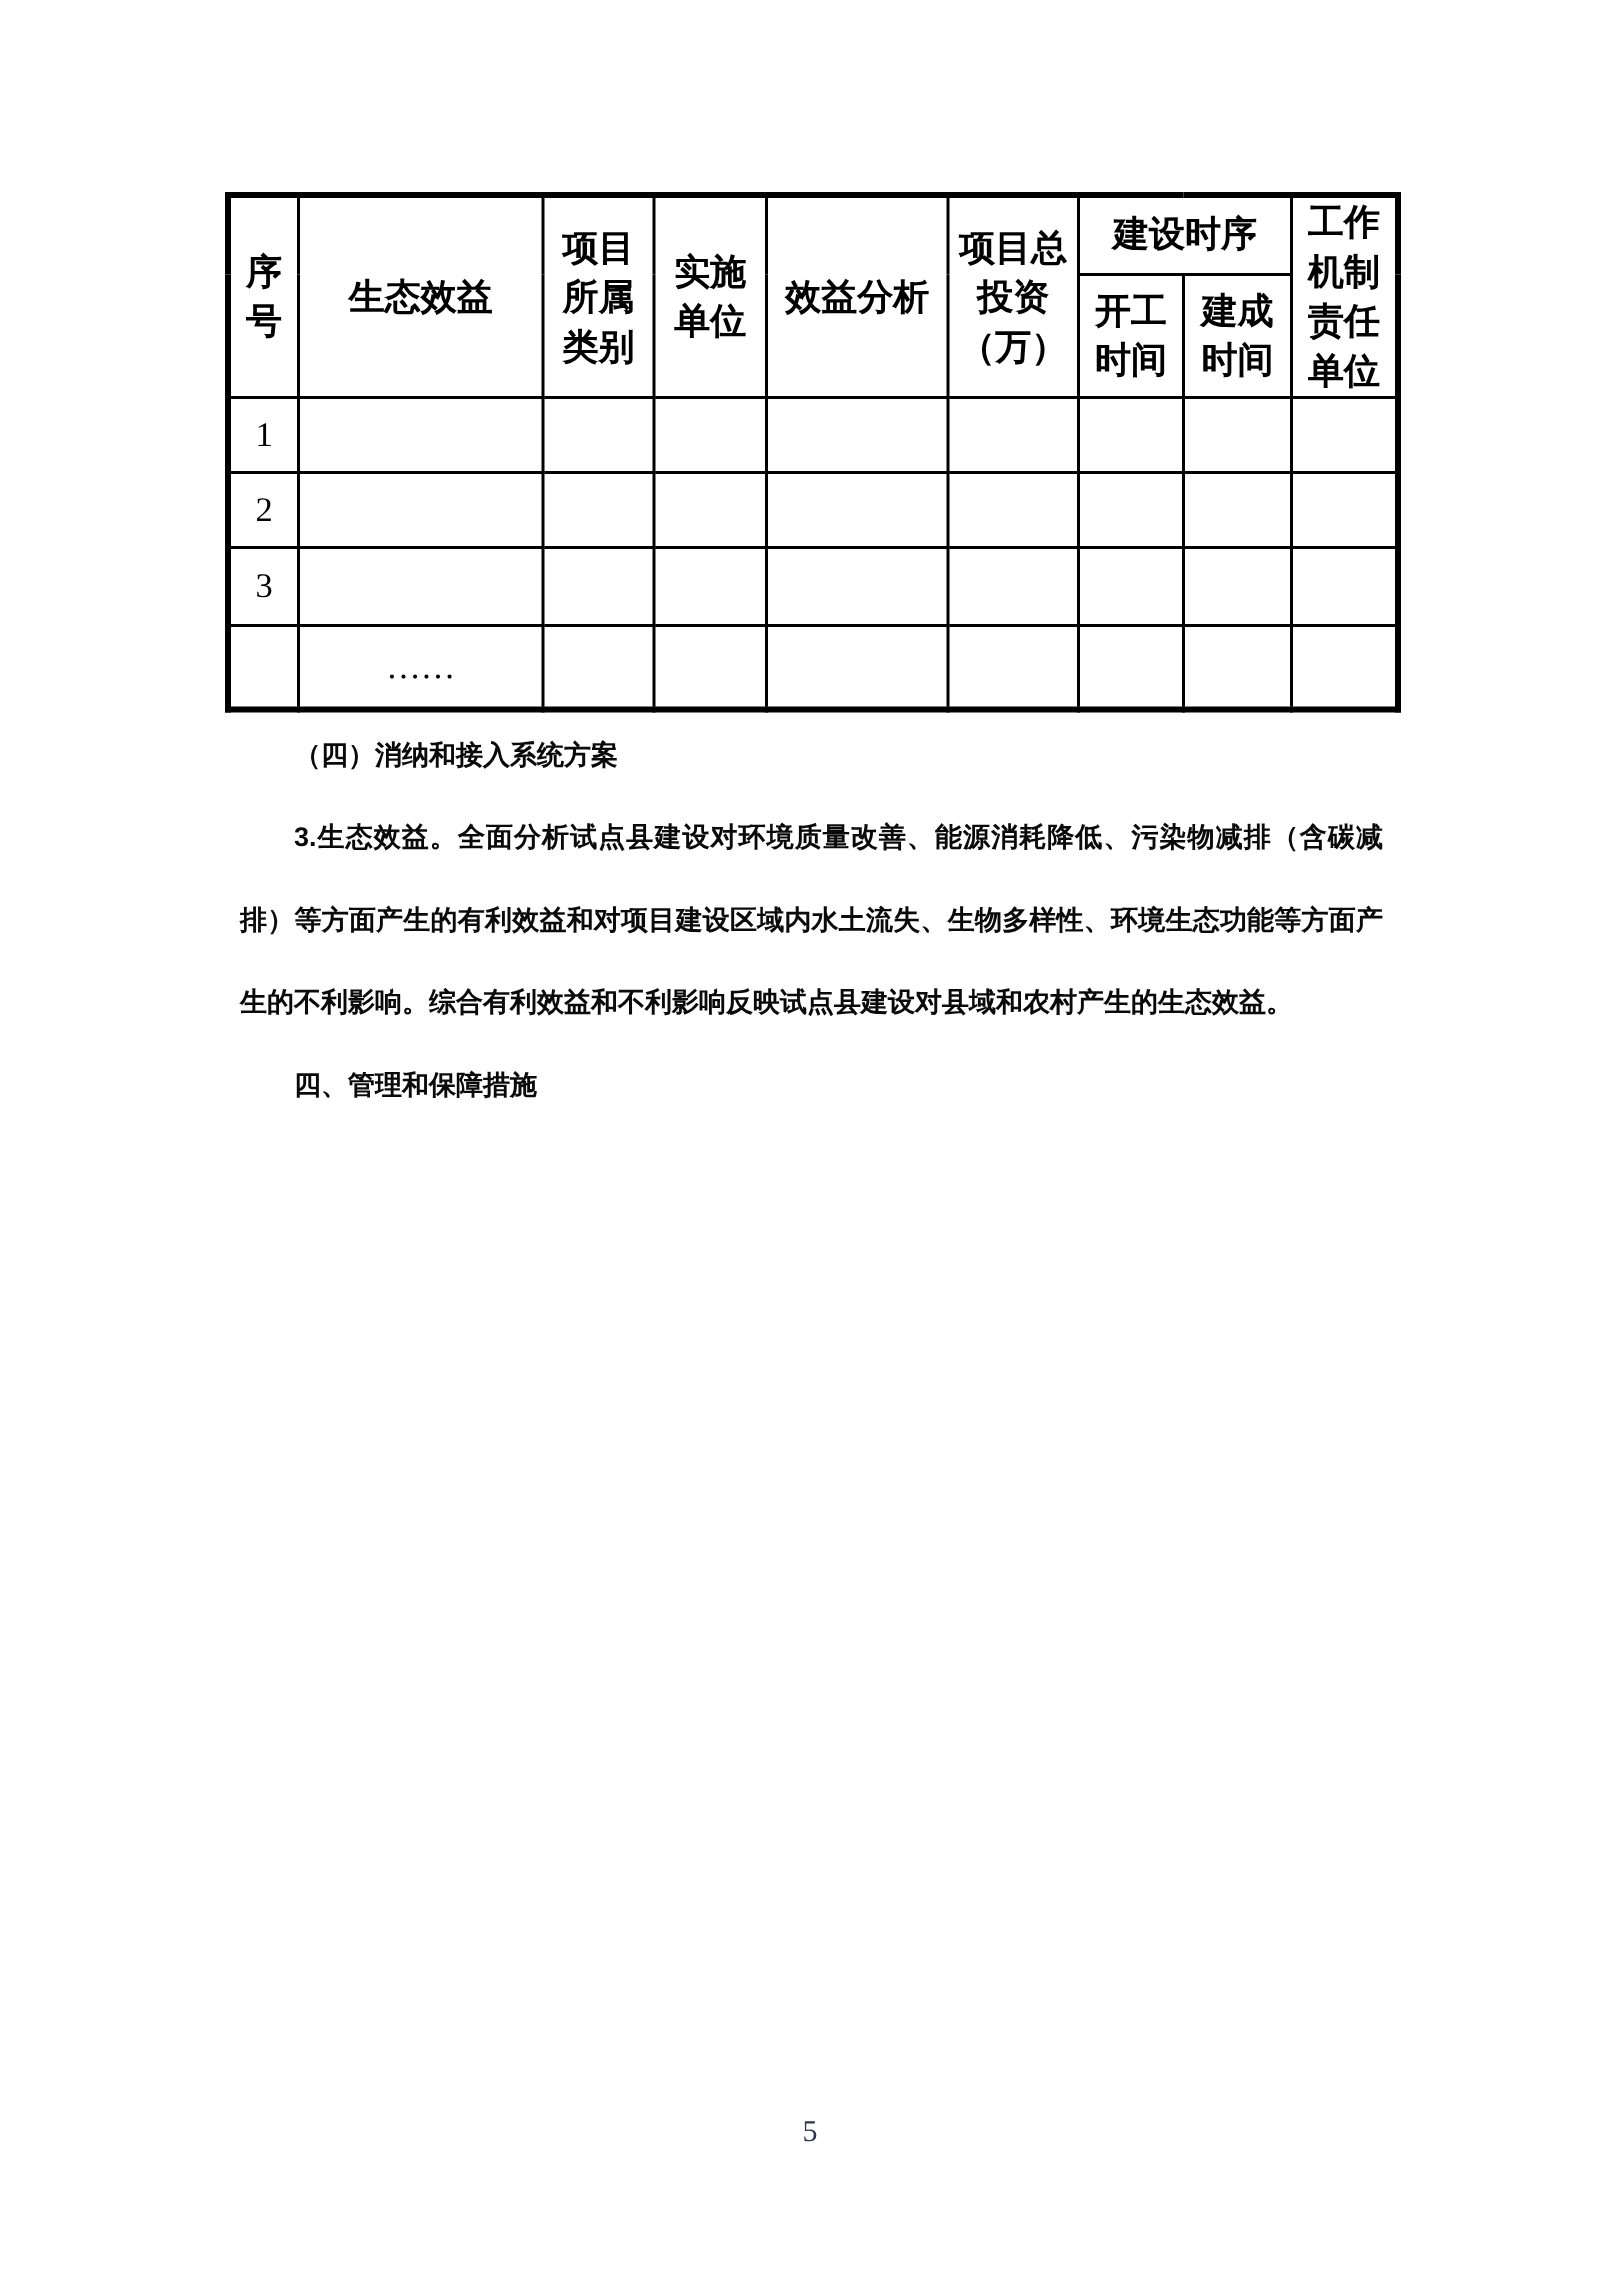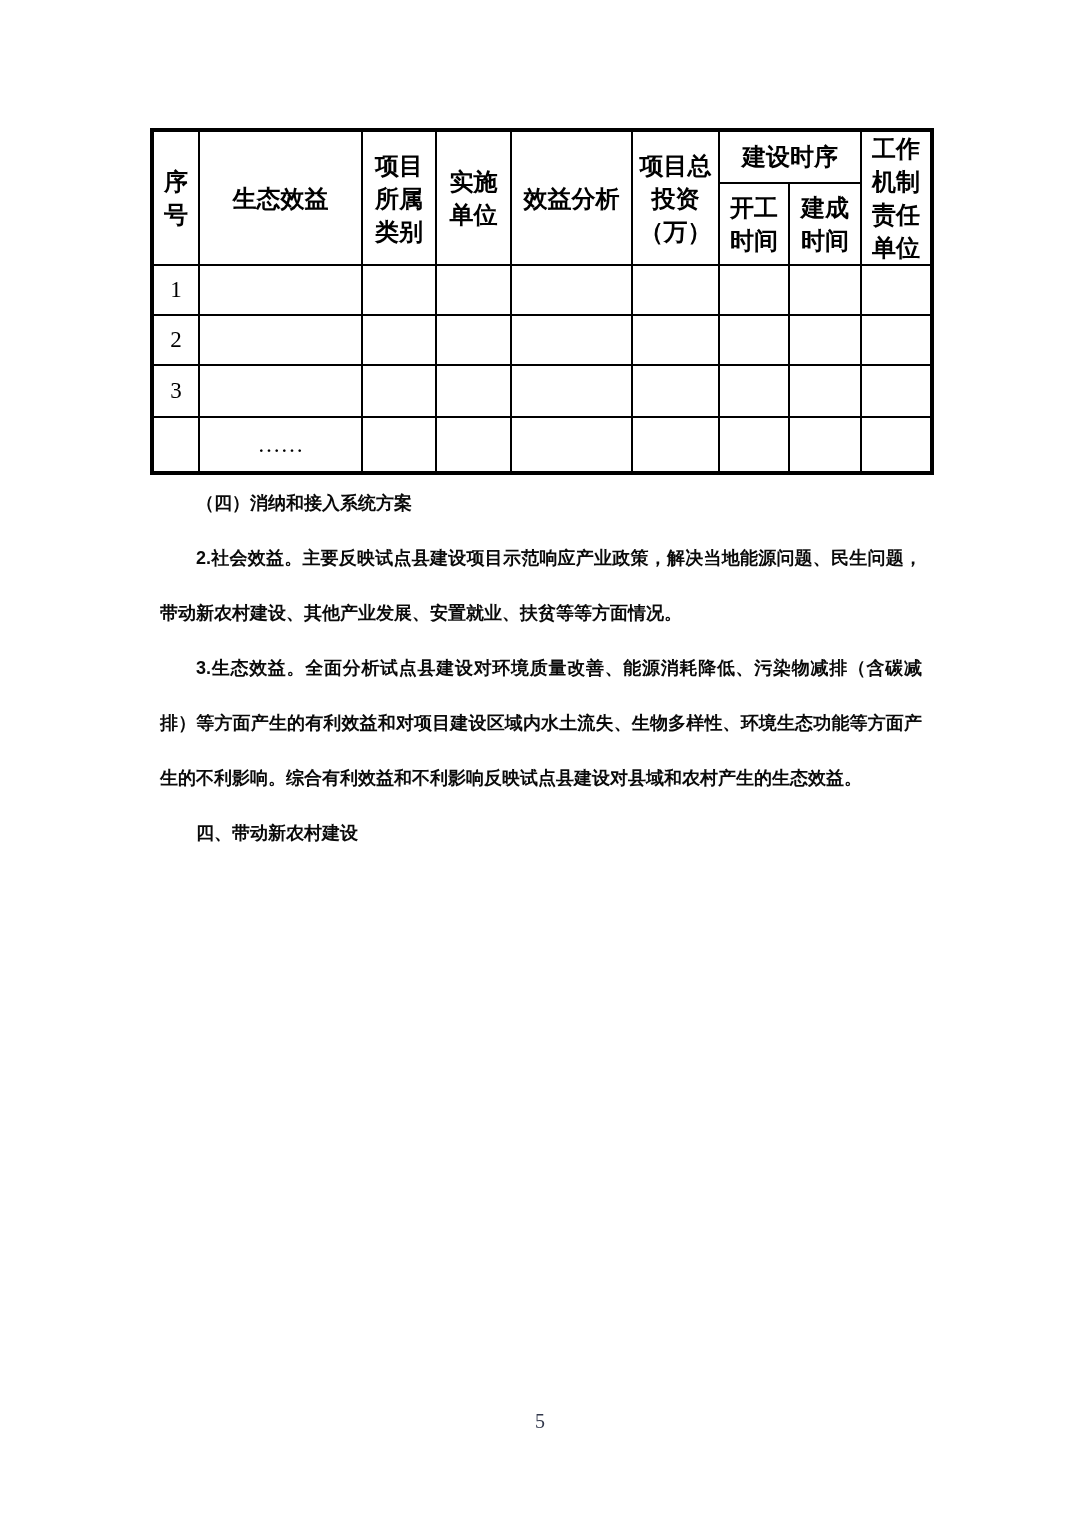--- a/index.html
+++ b/index.html
@@ -179,20 +179,19 @@
         <td></td>
         <td></td>
         <td></td>
         <td></td>
       </tr>
     </tbody>
   </table>
 
   <div class="content">
     <p class="heading">（四）消纳和接入系统方案</p>
-    <p class="para">2.社会效益。主要反映试点县建设项目示范响应产业政策，解决当地能源问题、民生问题，带动新农村建设、其他产业发展、安置就业、扶贫等等方面情况。</p>
     <p class="para">3.生态效益。全面分析试点县建设对环境质量改善、能源消耗降低、污染物减排（含碳减排）等方面产生的有利效益和对项目建设区域内水土流失、生物多样性、环境生态功能等方面产生的不利影响。综合有利效益和不利影响反映试点县建设对县域和农村产生的生态效益。</p>
-    <p class="heading">四、带动新农村建设</p>
+    <p class="heading">四、管理和保障措施</p>
   </div>
 
   <div class="page-number">5</div>
 
 </div>
 
 </body></html>

